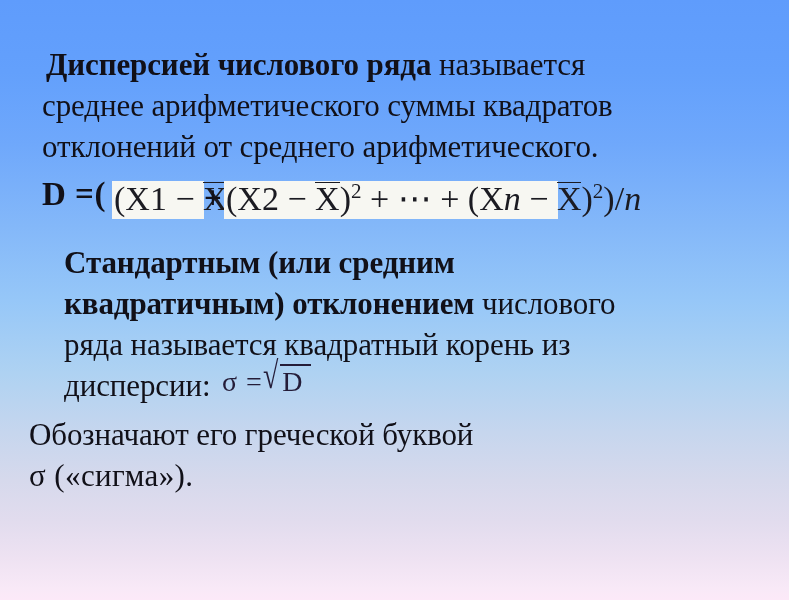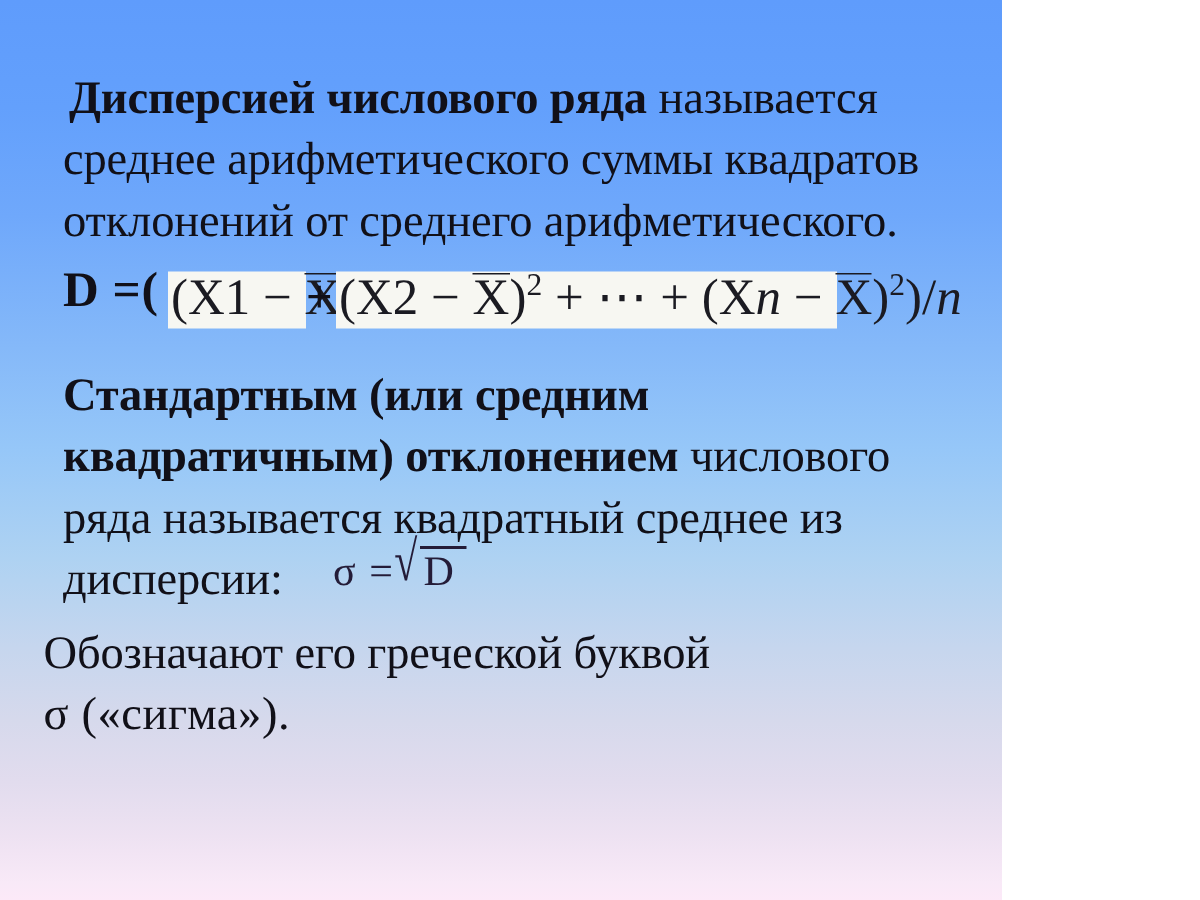--- a/index.html
+++ b/index.html
@@ -7,21 +7,21 @@
     padding: 0;
   }
   body {
     width: 800px;
     height: 600px;
     overflow: hidden;
     font-family: "Liberation Serif", "DejaVu Serif", serif;
   }
   #slide {
     position: relative;
-    width: 668px;
+    width: 789px;
     height: 600px;
     background: linear-gradient(to bottom,
         #5f9cfc 0%,
         #63a0fc 12%,
         #6fa8fb 24%,
         #84b8f9 38%,
         #96c7f8 50%,
         #aed2f2 62%,
         #c6d6ee 72%,
         #d6d9ec 80%,
@@ -118,21 +118,21 @@
   }
   .sup {
     font-size: 0.62em;
     vertical-align: super;
     line-height: 0;
   }
   .ital { font-style: italic; }
 
   
   #para-standard { top: 242px; }
-  #para-standard .line { padding-left: 42px; }
+  #para-standard .line { padding-left: 42px; margin-left: 22px; }
 
   
   #formula-sigma {
     position: absolute;
     left: 222px;
     top: 360px;
     width: 110px;
     height: 50px;
     color: #241c38;
     font-size: 28px;
@@ -182,21 +182,21 @@
 
   <div class="eq-box" id="eq-term-1"><span>(X1 − </span><span class="ovl">X</span><span>)</span><span class="sup">2</span></div>
 
   <span id="eq-plus">+</span>
 
   <div class="eq-box" id="eq-term-2"><span>(X2 − </span><span class="ovl">X</span><span>)</span><span class="sup">2</span><span> + ⋯ + (X</span><span class="ital">n</span><span> − </span><span class="ovl">X</span><span>)</span><span class="sup">2</span><span>)/</span><span class="ital">n</span></div>
 
   <div class="block" id="para-standard">
     <div class="line"><span class="b">Стандартным (или средним</span></div>
     <div class="line"><span class="b">квадратичным) отклонением</span><span> числового</span></div>
-    <div class="line">ряда называется квадратный среднее из</div>
+    <div class="line">ряда называется квадратный корень из</div>
     <div class="line">дисперсии:</div>
   </div>
 
   <div id="formula-sigma"><span>σ</span><span> =</span><span id="radical-glyph">√</span><span id="sigma-radicand">D</span></div>
 
   <div class="block" id="para-notation">
     <div class="line">Обозначают его греческой буквой</div>
     <div class="line" id="line-sigma-note"><span>σ</span><span>  («сигма»).</span></div>
   </div>
 

